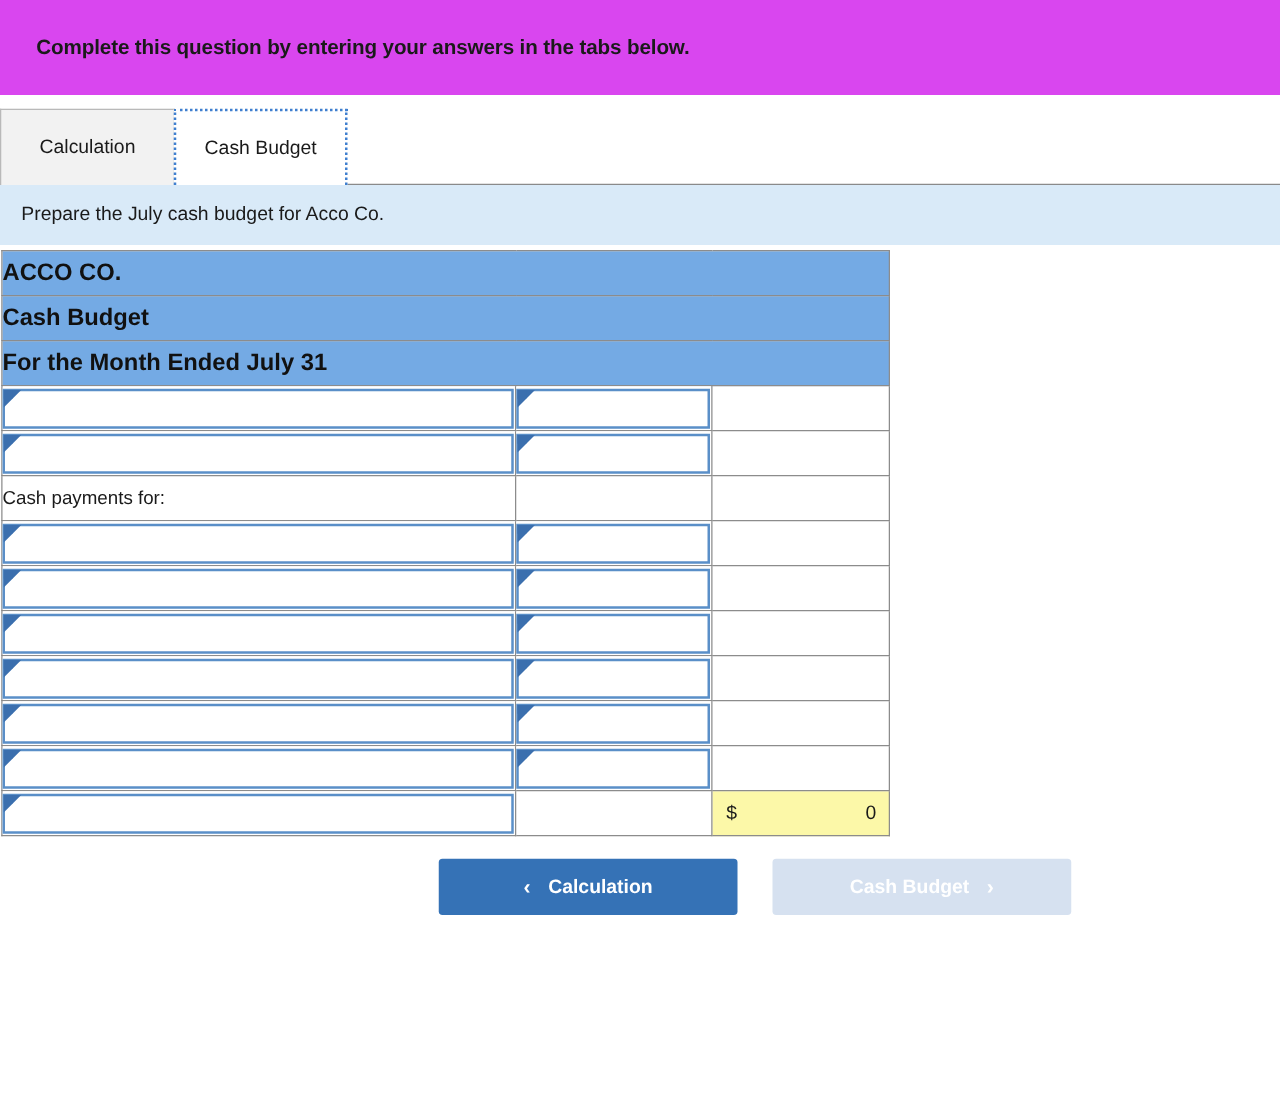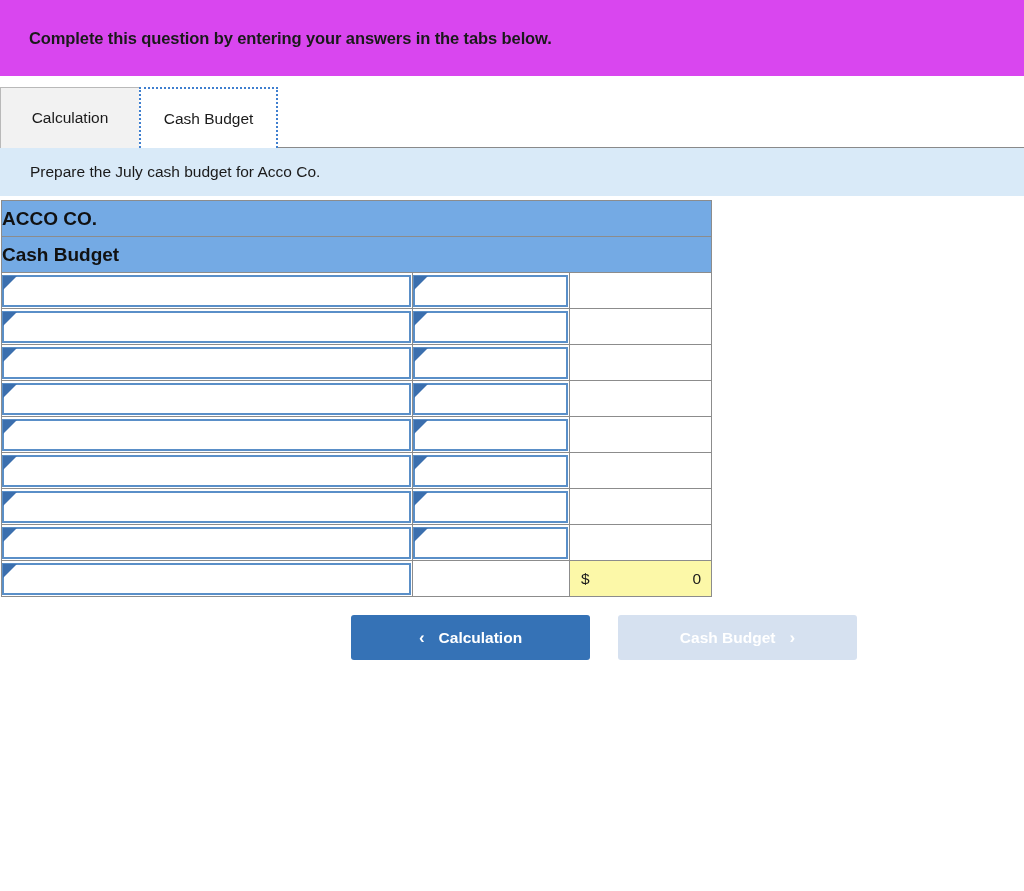--- a/index.html
+++ b/index.html
@@ -66,21 +66,21 @@
   #requirement-bar {
     width: 1024px;
     height: 48px;
     background: #d9eaf8;
     display: flex;
     align-items: center;
   }
   #requirement-text {
     font-size: 15.5px;
     color: #1a1a1a;
-    padding-left: 30px;
+    padding-left: 17px;
   }
 
   
   #worksheet-wrap { padding: 0; }
   table#cash-budget-table {
     border-collapse: collapse;
     table-layout: fixed;
     margin-left: 1px;
     margin-top: 4px;
     width: 710px;
@@ -216,20 +216,23 @@
         <col class="c-tot">
     </colgroup>
     <tbody id="table-body">
         <tr>
           <td class="title-cell" colspan="3">ACCO CO.</td>
         </tr>
         <tr>
           <td class="title-cell" colspan="3">Cash Budget</td>
         </tr>
         <tr>
+          <td class="title-cell" colspan="3">For the Month Ended July 31</td>
+        </tr>
+        <tr>
           <td class="input-cell">
             <div class="field label-field">
               <span class="corner-flag"></span>
             </div>
           </td>
           <td class="input-cell">
             <div class="field amount-field">
               <span class="corner-flag"></span>
             </div>
           </td>
@@ -239,20 +242,25 @@
           <td class="input-cell">
             <div class="field label-field">
               <span class="corner-flag"></span>
             </div>
           </td>
           <td class="input-cell underline-cell">
             <div class="field amount-field">
               <span class="corner-flag"></span>
             </div>
           </td>
+          <td class="blank-cell"></td>
+        </tr>
+        <tr>
+          <td class="static-label">Cash payments for:</td>
+          <td class="blank-cell"></td>
           <td class="blank-cell"></td>
         </tr>
         <tr>
           <td class="input-cell">
             <div class="field label-field">
               <span class="corner-flag"></span>
             </div>
           </td>
           <td class="input-cell">
             <div class="field amount-field">

